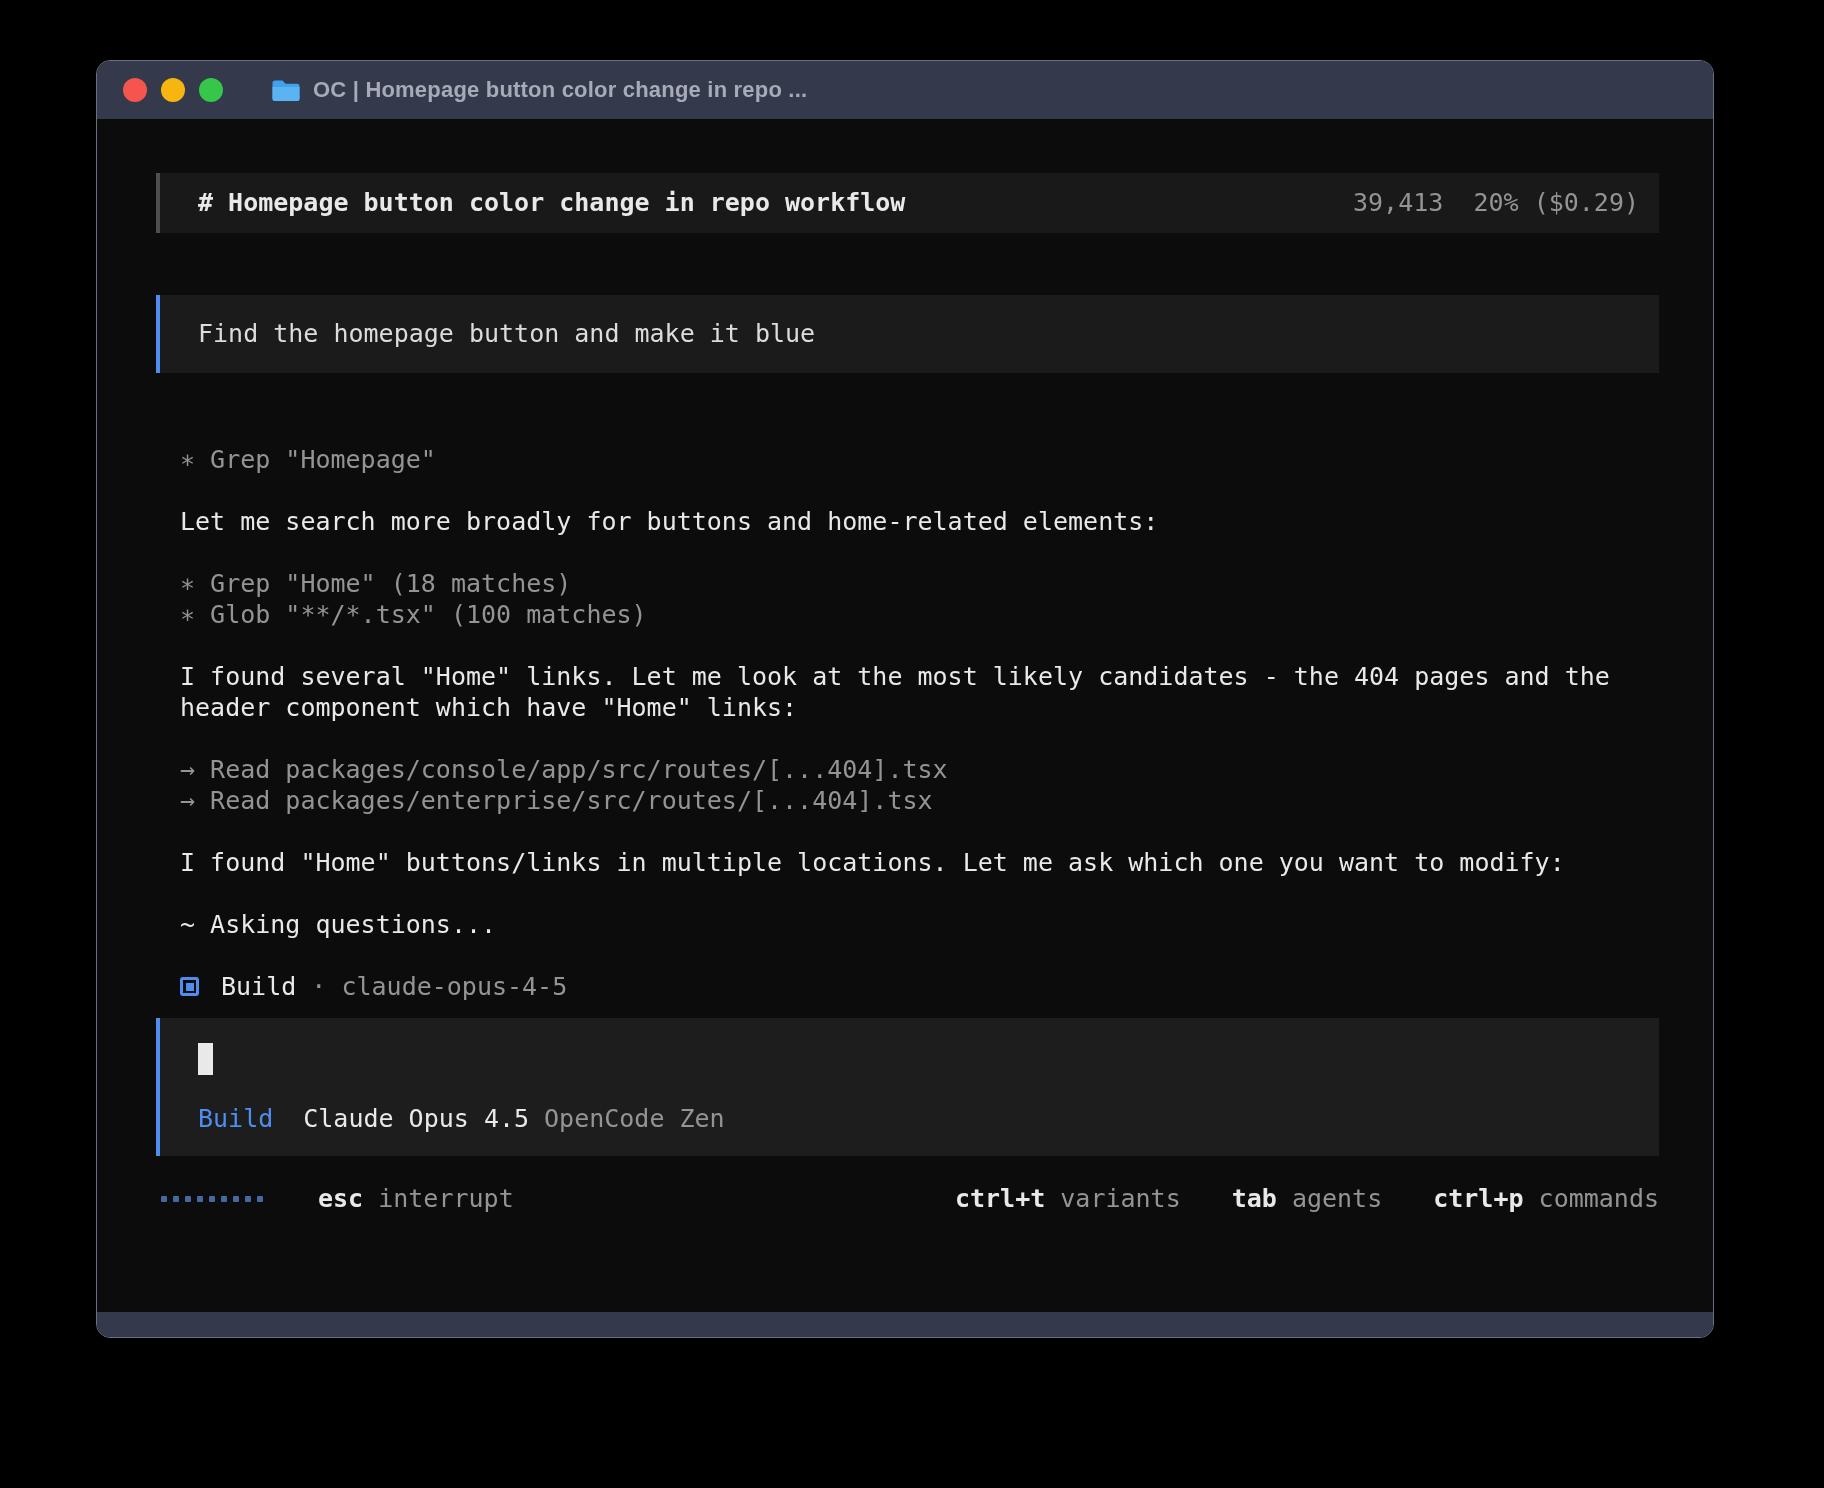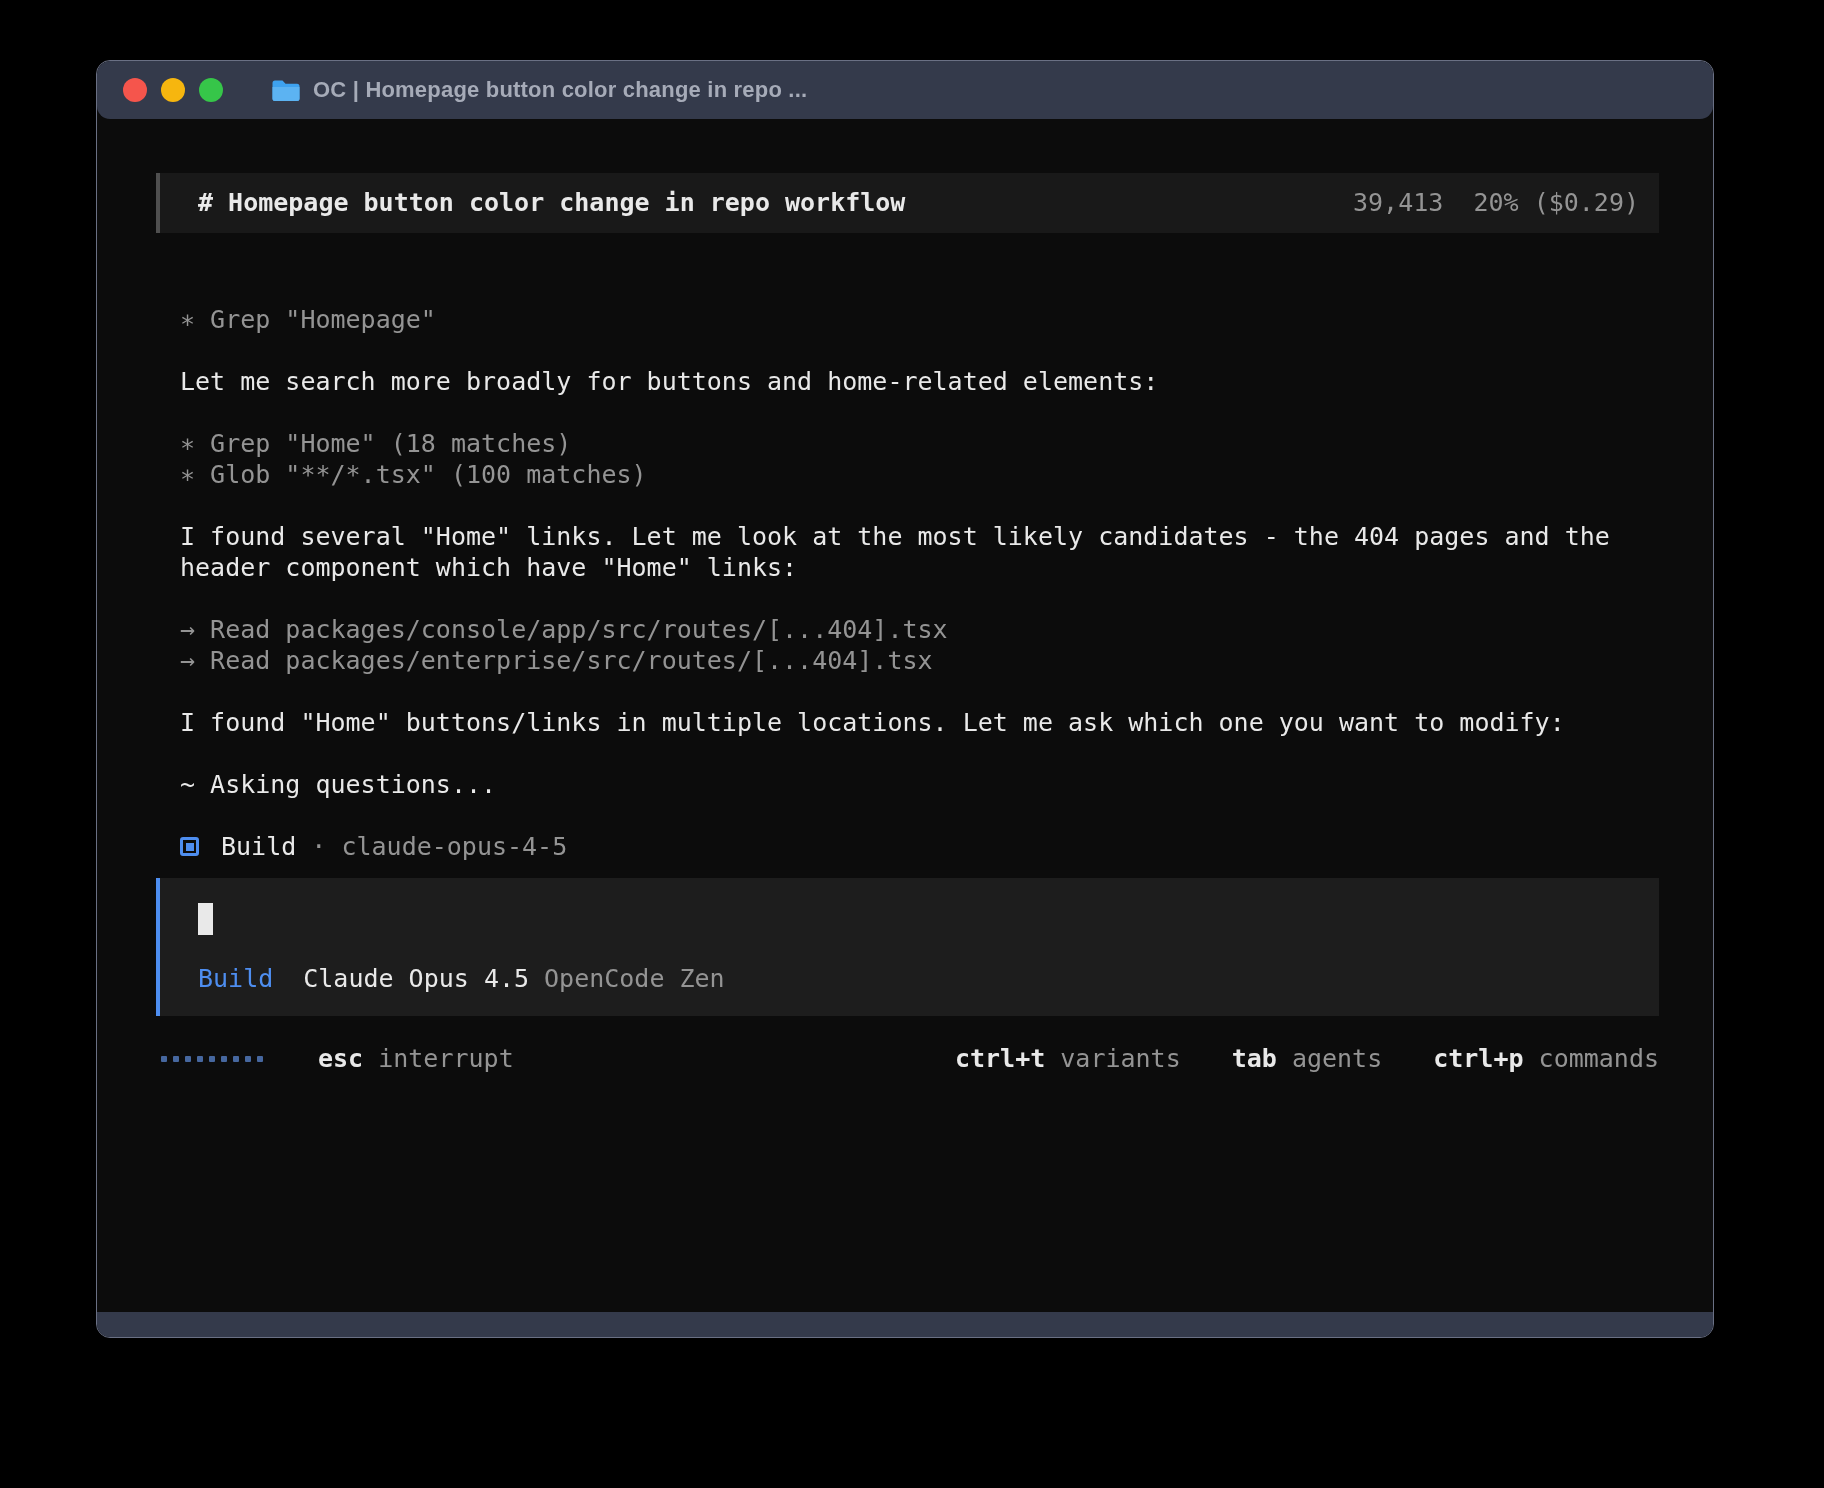--- a/index.html
+++ b/index.html
@@ -13,21 +13,21 @@
   html,body{width:1824px;height:1488px;background:#000;overflow:hidden;}
   body{font-family:"DejaVu Sans Mono",monospace;}
 
   .window{
     position:absolute;left:96px;top:60px;width:1618px;height:1278px;
     background:var(--terminal-bg);border:1px solid var(--window-border);
     border-radius:14px;overflow:hidden;display:flex;flex-direction:column;
   }
   .titlebar{
     height:58px;flex:0 0 58px;background:var(--window-chrome);
-    display:flex;align-items:center;padding-left:26px;border-radius:13px;
+    display:flex;align-items:center;padding-left:26px;
   }
   .traffic{display:flex;gap:14px;align-items:center;}
   .light{width:24px;height:24px;border-radius:50%;display:inline-block;}
   .light.red{background:var(--traffic-red);}
   .light.yellow{background:var(--traffic-yellow);}
   .light.green{background:var(--traffic-green);}
   .title-group{display:flex;align-items:center;gap:12px;margin-left:48px;}
   .titlebar .title{
     font-family:"Liberation Sans",sans-serif;font-weight:bold;font-size:22px;
     color:var(--title-text);letter-spacing:.2px;
@@ -110,20 +110,23 @@
     </div>
   </div>
 
   <div class="terminal">
 
     <div class="block session-header">
       <span class="session-title"># Homepage button color change in repo workflow</span>
       <span class="stats">39,413  20% ($0.29)</span>
     </div>
 
+    <div class="block user">
+      <span class="user-text">Find the homepage button and make it blue</span>
+    </div>
 
     <div class="transcript">
         <div class="line blank"> </div>
         <div class="line tool">∗ Grep "Homepage"</div>
         <div class="line blank"> </div>
         <div class="line text">Let me search more broadly for buttons and home-related elements:</div>
         <div class="line blank"> </div>
         <div class="line tool">∗ Grep "Home" (18 matches)</div>
         <div class="line tool">∗ Glob "**/*.tsx" (100 matches)</div>
         <div class="line blank"> </div>

